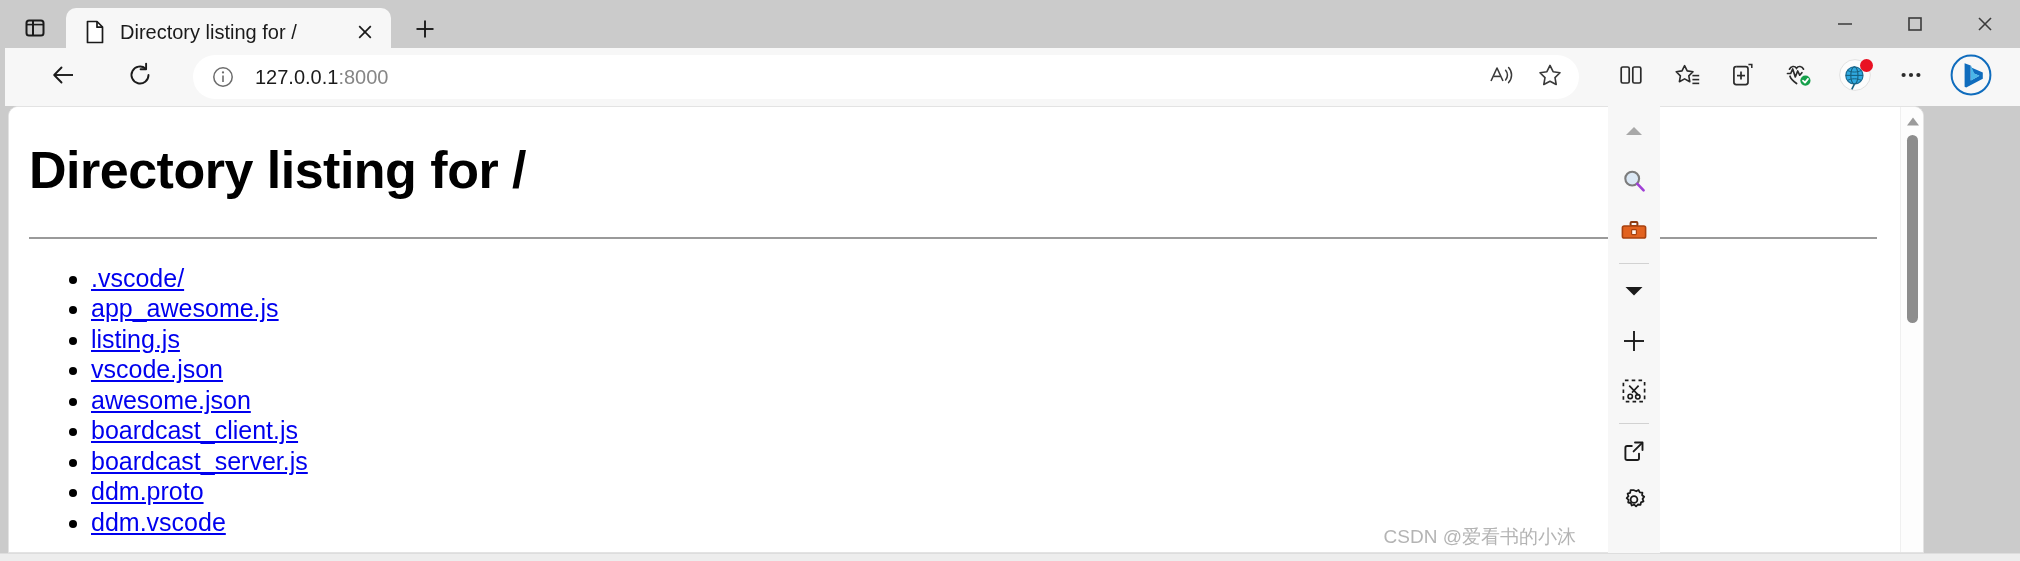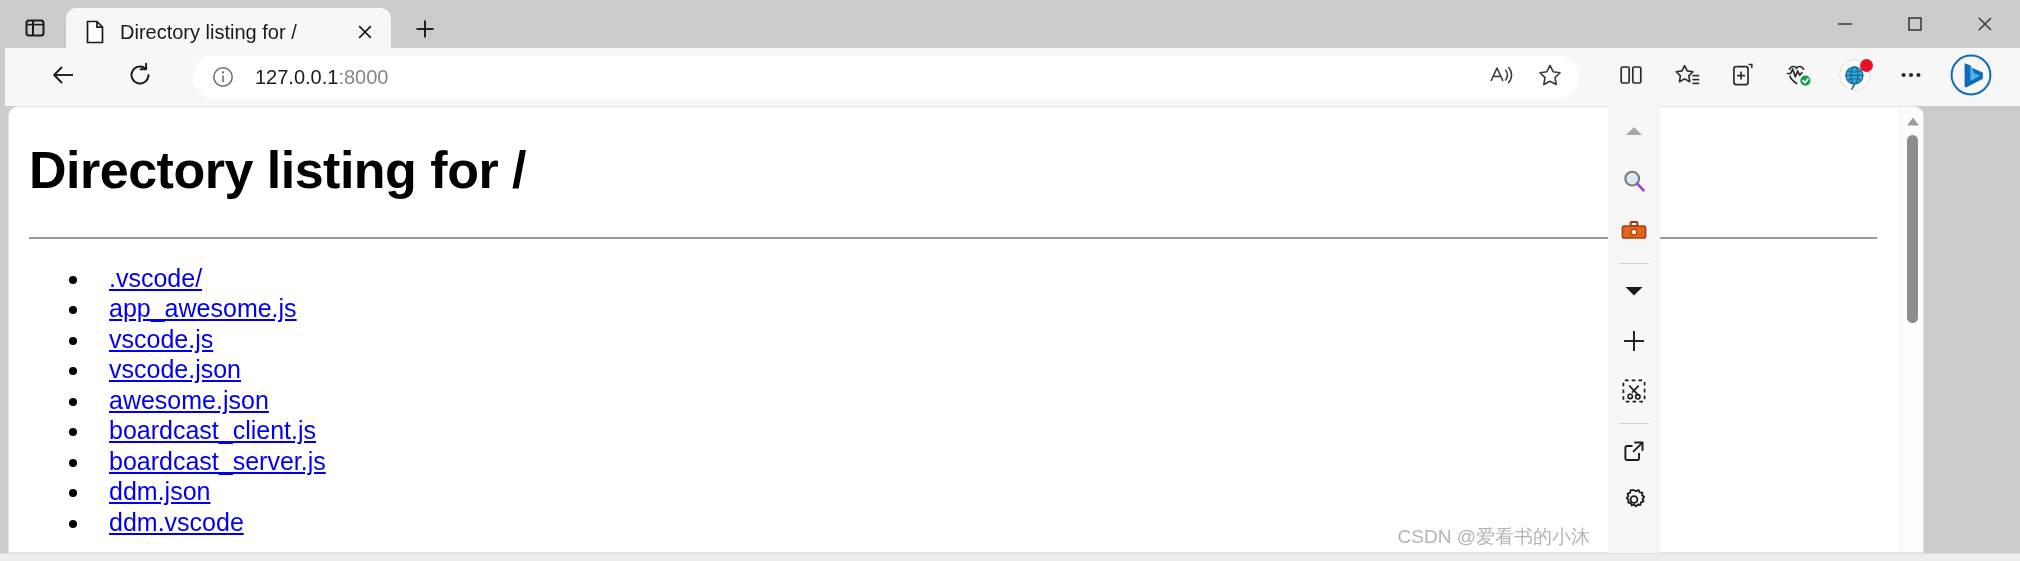--- a/index.html
+++ b/index.html
@@ -160,21 +160,20 @@
   }
   ul.file-list li {
     font-size: 25px;
     line-height: 30.5px;
     color: #000;
   }
   ul.file-list li a {
     color: #0000ee;
     text-decoration: underline;
     font-size: 25px;
-    margin-left: 18px;
   }
 
   
   .pscroll {
     position: absolute; top: 0; right: 0; width: 23px; height: 447px;
     background: #fdfdfd;
     border-left: 1px solid #f0f0f0;
     cursor: pointer;
   }
   .pscroll-up {
@@ -204,21 +203,21 @@
     cursor: pointer; flex: 0 0 auto;
   }
   .sb-gap-a { margin-top: 2px; }
   .sb-gap-b { margin-top: 8px; }
   .sb-sep {
     width: 30px; height: 1px; background: #d2d2d2; margin: 9px 0 6px 0;
   }
 
   
   .watermark {
-    position: absolute; right: 70px; bottom: 11px;
+    position: absolute; right: 84px; bottom: 11px;
     font-size: 19px; color: #b4b4b4;
     white-space: nowrap;
     pointer-events: none;
     font-family: "Liberation Sans", sans-serif;
   }
   
   .bottom-strip {
     position: absolute; left: 0; bottom: 0; width: 2020px; height: 8px;
     background: #ededed;
     border-top: 1px solid #dddddd;
@@ -420,26 +419,26 @@
   </div>
 
   <div class="viewport">
     <div class="page">
       <div class="page-inner">
         <h1 class="page-title">Directory listing for /</h1>
         <hr class="page-rule">
         <ul class="file-list">
           <li><a href="#">.vscode/</a></li>
           <li><a href="#">app_awesome.js</a></li>
-          <li><a href="#">vscode.js</a></li>
+          <li><a href="#">listing.js</a></li>
           <li><a href="#">vscode.json</a></li>
           <li><a href="#">awesome.json</a></li>
           <li><a href="#">boardcast_client.js</a></li>
           <li><a href="#">boardcast_server.js</a></li>
-          <li><a href="#">ddm.json</a></li>
+          <li><a href="#">ddm.proto</a></li>
           <li><a href="#">ddm.vscode</a></li>
         </ul>
       </div>
     </div>
 
     <div class="pscroll">
       <div class="pscroll-up">
         <svg width="14" height="11" viewBox="0 0 14 11">
           <polygon points="7,1.5 13,9.5 1,9.5" fill="#9b9b9b"></polygon>
         </svg>

